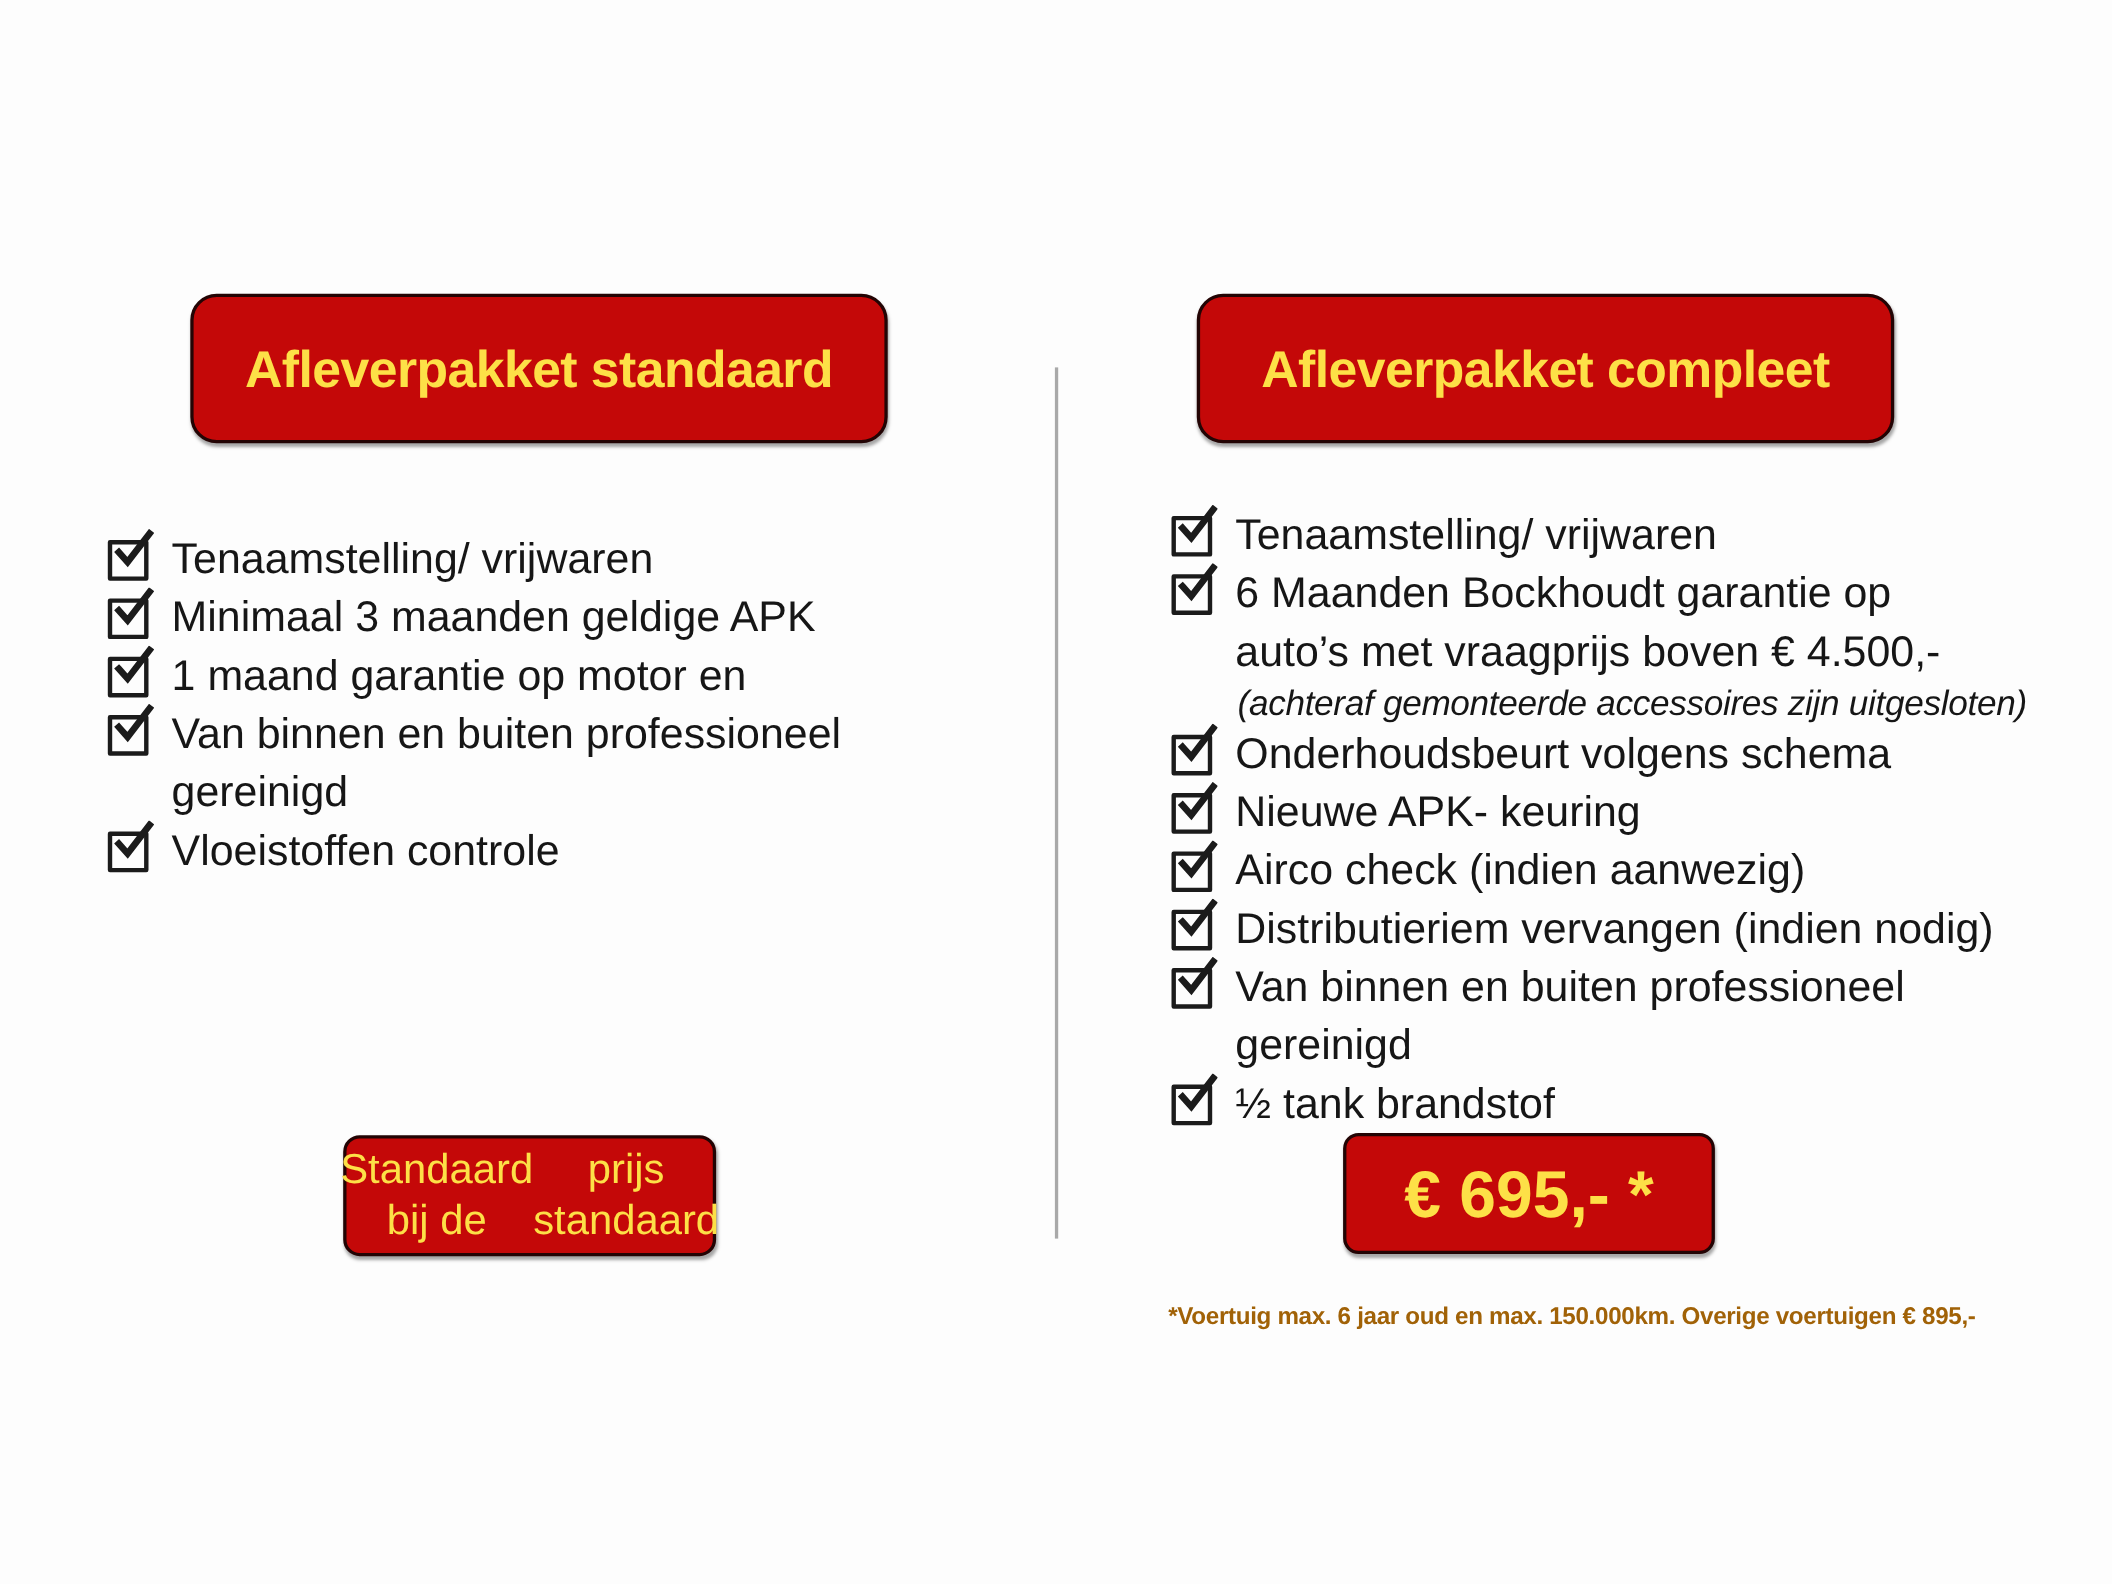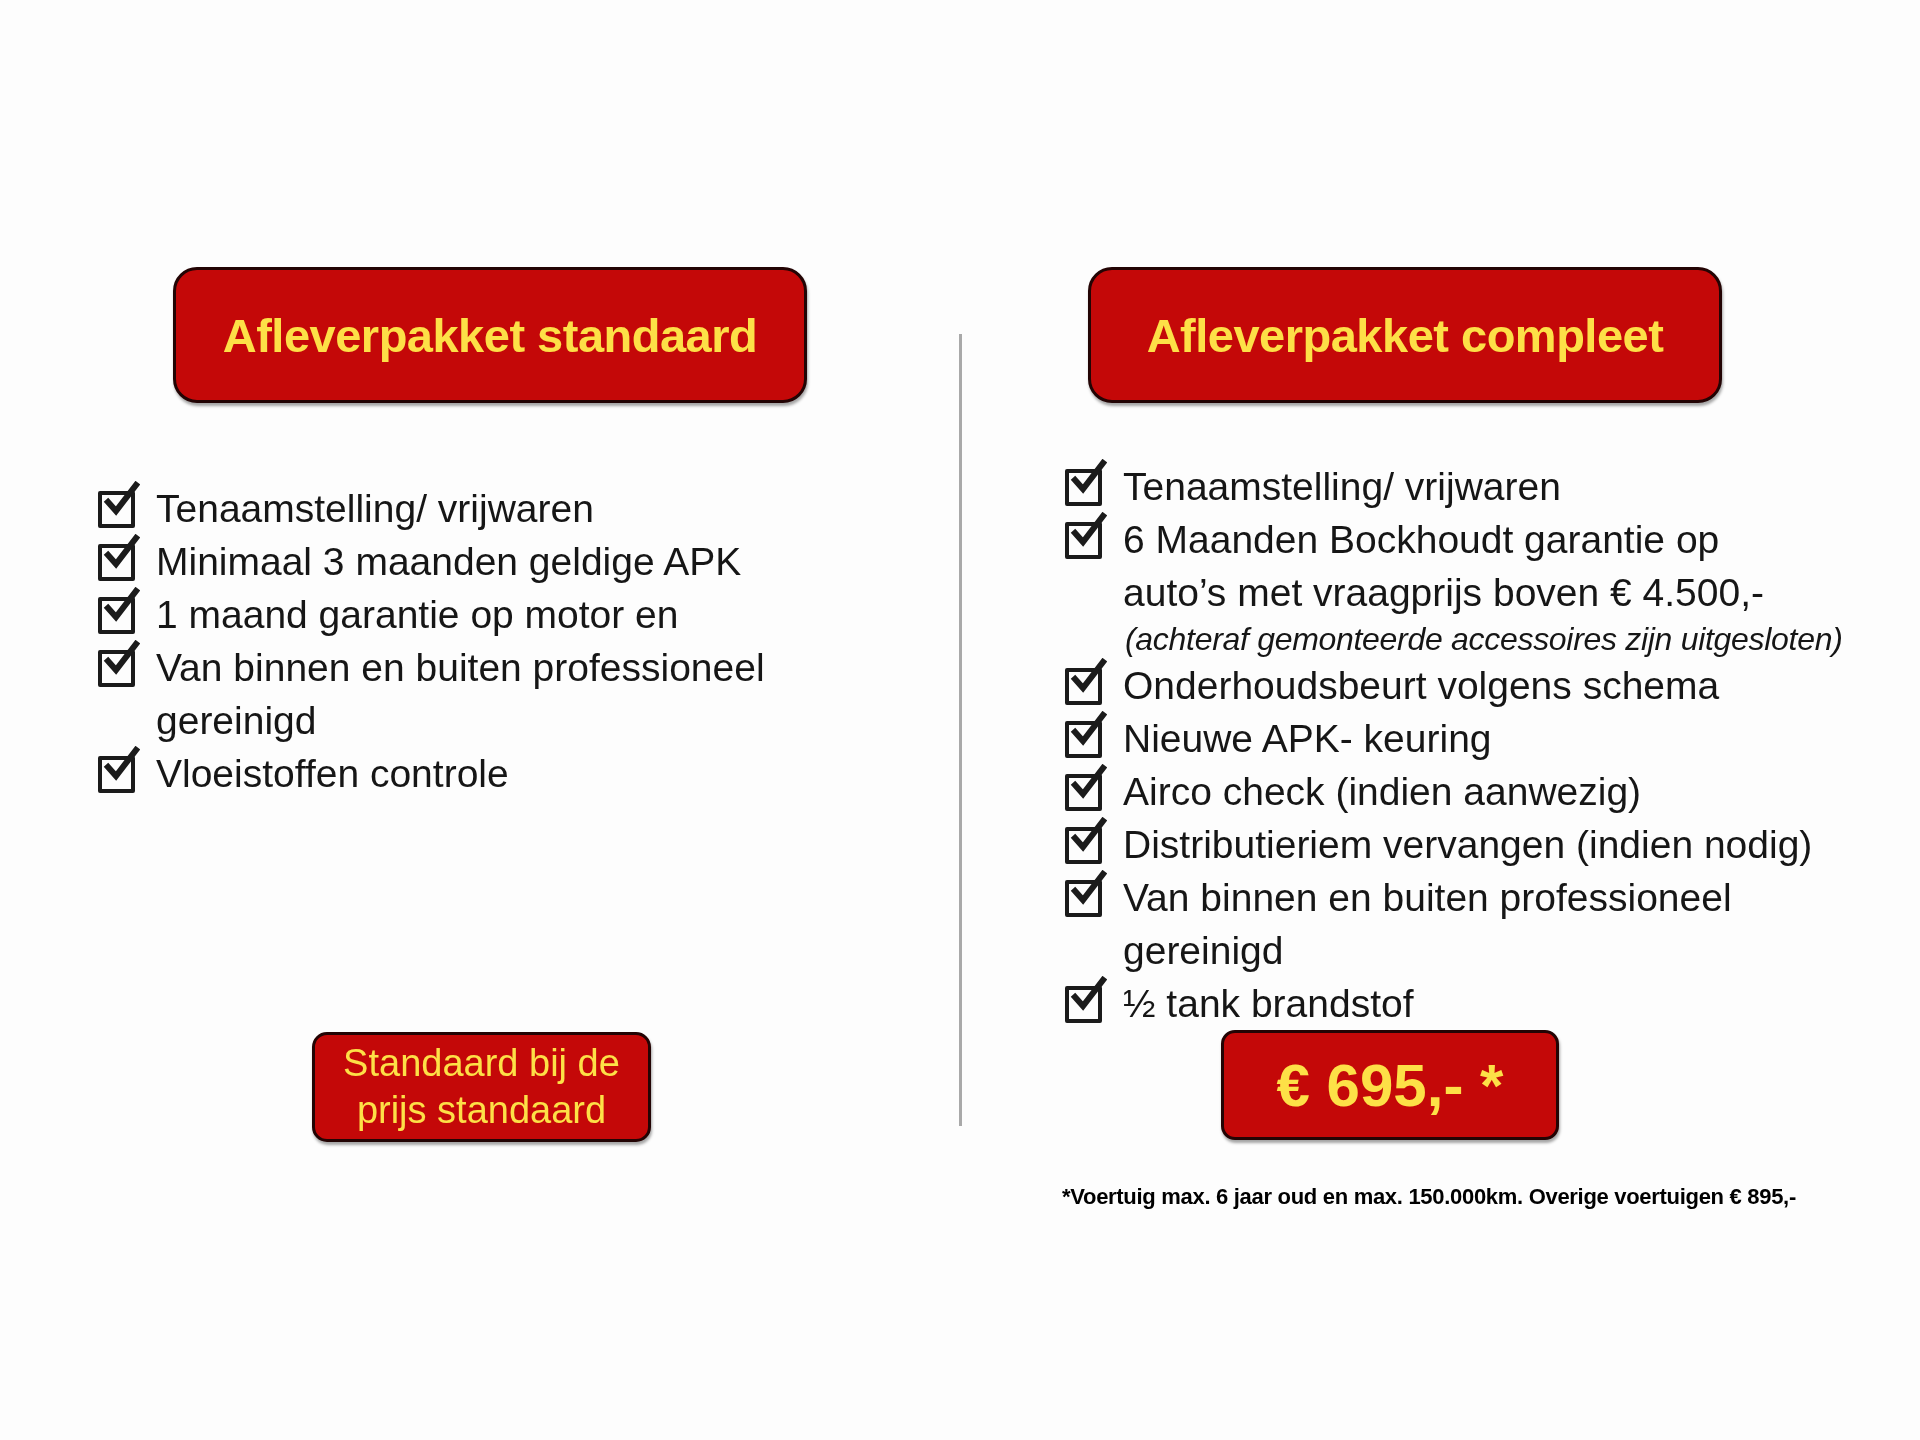--- a/index.html
+++ b/index.html
@@ -22,29 +22,29 @@
   .item{display:flex;align-items:flex-start;}
   .cb{
     flex:none;width:29px;height:29px;border:4px solid #1b1b1b;border-radius:2px;
     margin:9px 21px 0 0;position:relative;
   }
   .cb svg{position:absolute;left:-2px;top:-14px;width:40px;height:40px;}
   .txt{white-space:nowrap;}
   .note{font-size:32px;line-height:40px;letter-spacing:-0.3px;white-space:nowrap;padding-left:2px;font-style:italic;}
   .badge{
     left:312px;top:1032px;width:333px;height:104px;border-radius:15px;
-    font-size:38px;line-height:47px;font-weight:400;flex-direction:column;
+    font-size:38px;line-height:47px;font-weight:400;flex-direction:row;
   }
   .price{
     left:1221px;top:1030px;width:332px;height:104px;border-radius:14px;
     font-size:60px;font-weight:700;
   }
   .footnote{
     position:absolute;left:1062px;top:1184px;font-size:22px;font-weight:700;
-    letter-spacing:-0.3px;white-space:nowrap;color:#000000;
+    letter-spacing:-0.3px;white-space:nowrap;color:#a16207;
   }
 </style>
 </head>
 <body>
 
 <div class="canvas">
 
   <div class="redbox hdr hdr-left">
     <span>Afleverpakket standaard</span>
   </div>

